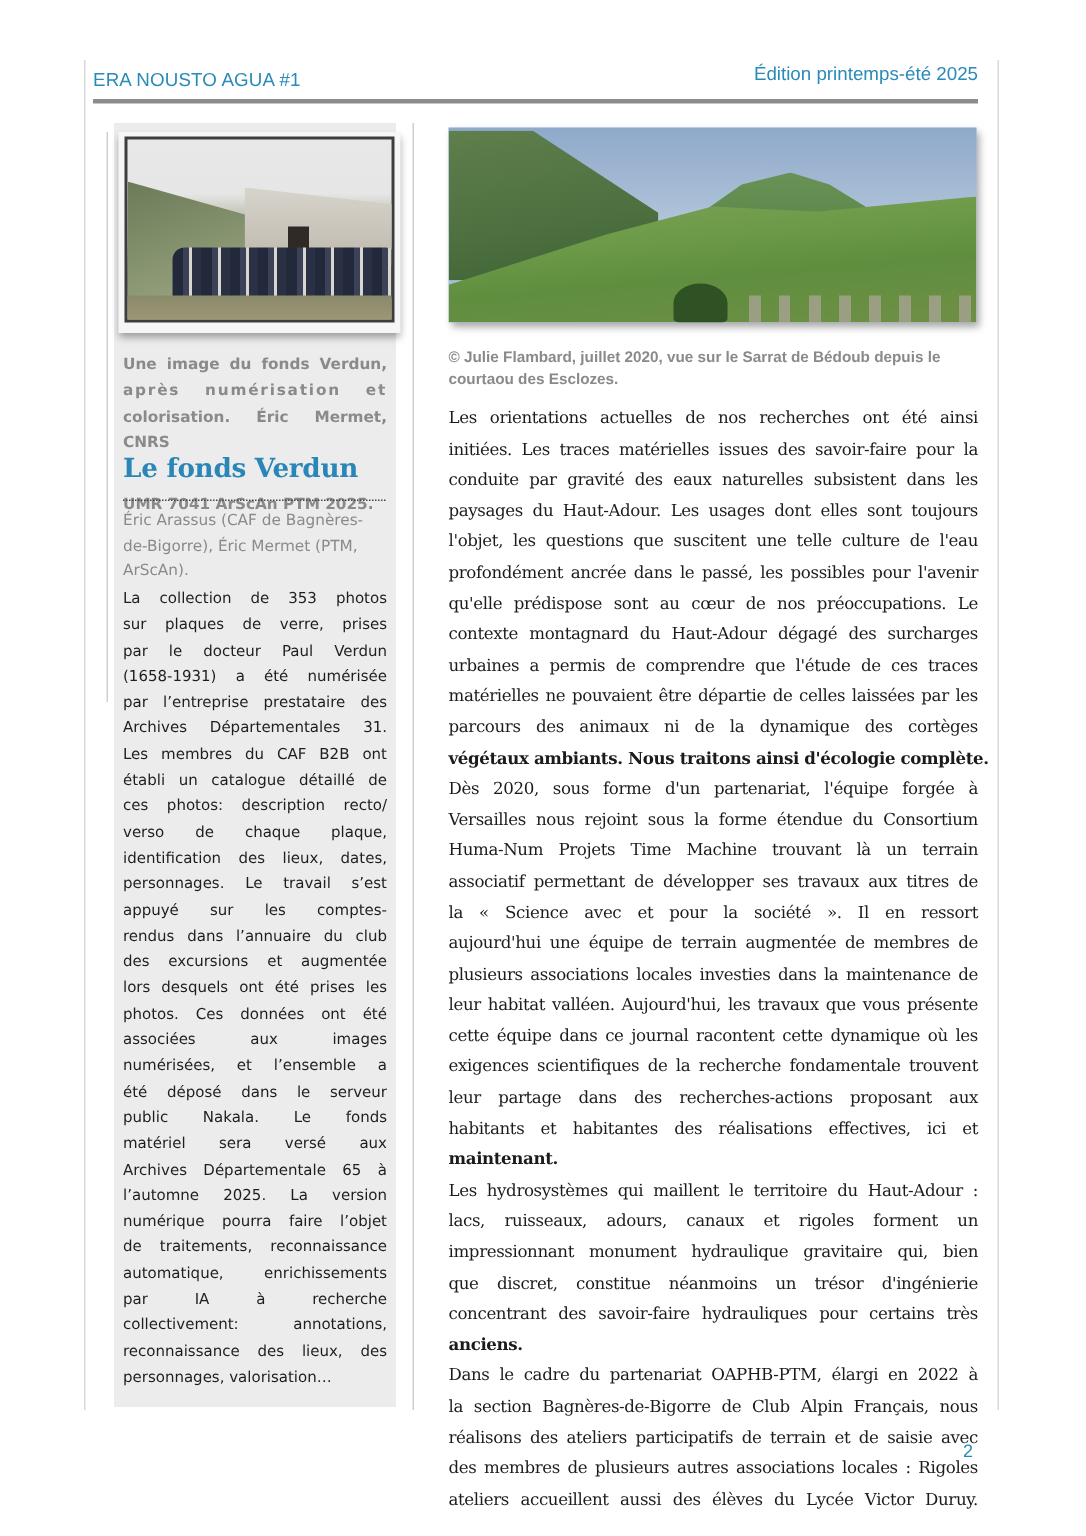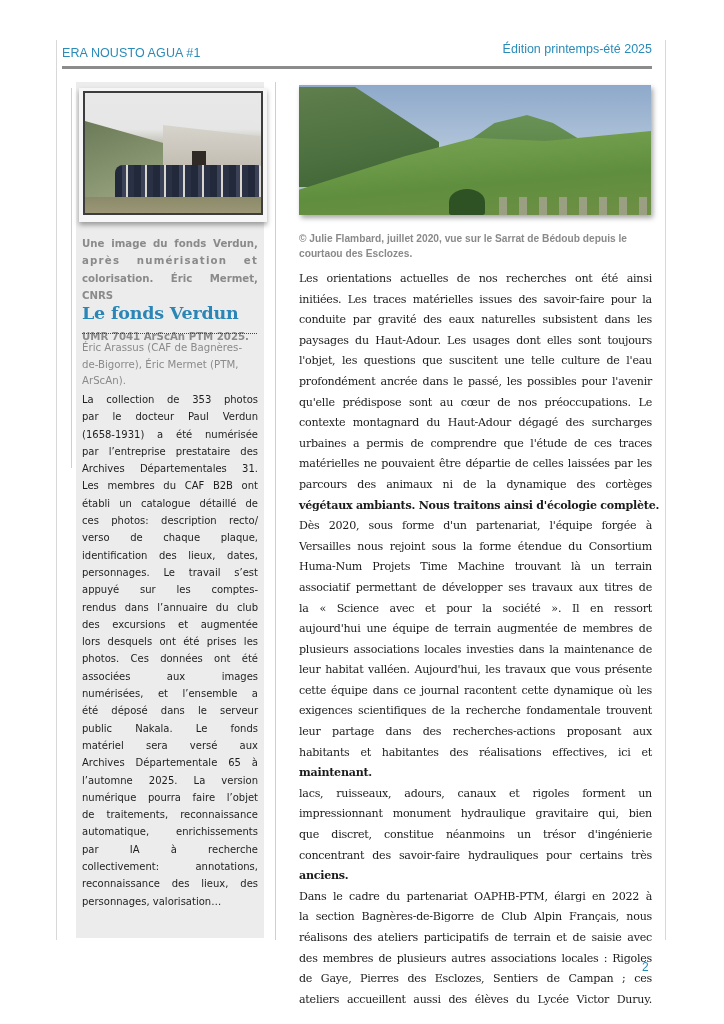--- a/index.html
+++ b/index.html
@@ -89,20 +89,21 @@
 <div class="sidebar-dots"></div>
 
 <div class="sidebar-authors">
   <div>Éric Arassus (CAF de Bagnères-</div>
   <div>de-Bigorre), Éric Mermet (PTM,</div>
   <div>ArScAn).</div>
 </div>
 
 <div class="sidebar-body" id="sidebar-body">
     <span class="ln">La collection de 353 photos</span>
+    <span class="ln">sur plaques de verre, prises</span>
     <span class="ln">par le docteur Paul Verdun</span>
     <span class="ln">(1658-1931) a été numérisée</span>
     <span class="ln">par l’entreprise prestataire des</span>
     <span class="ln">Archives Départementales 31.</span>
     <span class="ln">Les membres du CAF B2B ont</span>
     <span class="ln">établi un catalogue détaillé de</span>
     <span class="ln">ces photos: description recto/</span>
     <span class="ln">verso de chaque plaque,</span>
     <span class="ln">identification des lieux, dates,</span>
     <span class="ln">personnages. Le travail s’est</span>
@@ -156,26 +157,26 @@
     <span class="ln">associatif permettant de développer ses travaux aux titres de</span>
     <span class="ln">la «  Science avec et pour la société  ». Il en ressort</span>
     <span class="ln">aujourd'hui une équipe de terrain augmentée de membres de</span>
     <span class="ln">plusieurs associations locales investies dans la maintenance de</span>
     <span class="ln">leur habitat valléen. Aujourd'hui, les travaux que vous présente</span>
     <span class="ln">cette équipe dans ce journal racontent cette dynamique où les</span>
     <span class="ln">exigences scientifiques de la recherche fondamentale trouvent</span>
     <span class="ln">leur partage dans des recherches-actions proposant aux</span>
     <span class="ln">habitants et habitantes des réalisations effectives, ici et</span>
     <span class="ln end">maintenant.</span>
+    <span class="ln">Les hydrosystèmes qui maillent le territoire du Haut-Adour :</span>
     <span class="ln">lacs, ruisseaux, adours, canaux et rigoles forment un</span>
     <span class="ln">impressionnant monument hydraulique gravitaire qui, bien</span>
     <span class="ln">que discret, constitue néanmoins un trésor d'ingénierie</span>
     <span class="ln">concentrant des savoir-faire hydrauliques pour certains très</span>
     <span class="ln end">anciens.</span>
     <span class="ln">Dans le cadre du partenariat OAPHB-PTM, élargi en 2022 à</span>
     <span class="ln">la section Bagnères-de-Bigorre de Club Alpin Français, nous</span>
     <span class="ln">réalisons des ateliers participatifs de terrain et de saisie avec</span>
     <span class="ln">des membres de plusieurs autres associations locales : Rigoles</span>
-    <span class="ln">de Gaye, Pierres des Esclozes, Sentiers de Campan ; ces</span>
     <span class="ln">ateliers accueillent aussi des élèves du Lycée Victor Duruy.</span>
   </div>
 
 <div class="page-number">2</div>
 
 </body></html>

